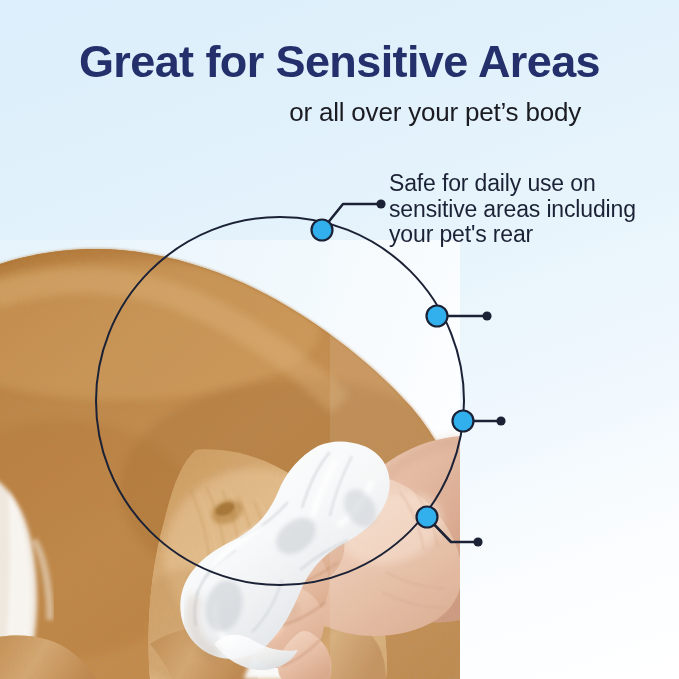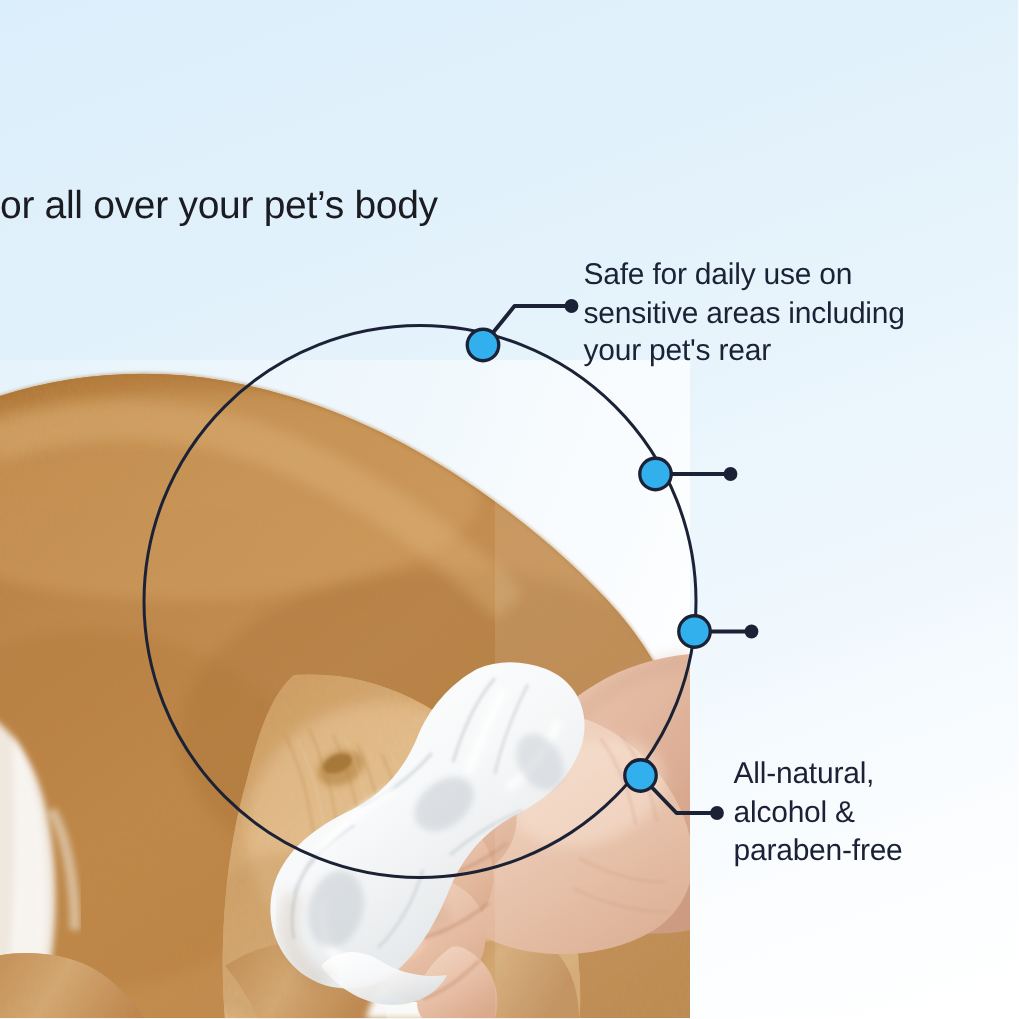--- a/index.html
+++ b/index.html
@@ -28,28 +28,27 @@
     line-height: 52px;
     font-weight: bold;
     letter-spacing: -0.6px;
     white-space: nowrap;
   }
   .subheadline {
     position: absolute;
     left: 0;
     top: 96px;
     width: 581px;
-    text-align: left;
+    text-align: right;
     color: #1b1b22;
     font-size: 26px;
     line-height: 32px;
     font-weight: normal;
     letter-spacing: -0.2px;
     white-space: nowrap;
-    margin-top: 24px;
   }
 
   
   .photo-wrap {
     position: absolute;
     left: 0;
     top: 240px;
     width: 460px;
     height: 439px;
     overflow: hidden;
@@ -63,35 +62,36 @@
     top: 0;
     width: 679px;
     height: 679px;
     pointer-events: none;
   }
 
   
   .callout {
     position: absolute;
     color: #1c2236;
-    font-size: 20px;
+    font-size: 23px;
     line-height: 25.5px;
     letter-spacing: -0.15px;
     white-space: pre-line;
   }
   #callout-text-1 { left: 389px; top: 171px; }
   #callout-text-2 { left: 498px; top: 291px; }
   #callout-text-3 { left: 512px; top: 396px; }
   #callout-text-4 { left: 489px; top: 504px; }
 </style>
 </head>
 <body>
 
 <div id="infographic">
 
+  <div class="headline">Great for Sensitive Areas</div>
   <div class="subheadline">or all over your pet’s body</div>
 
   <div class="photo-wrap">
     <svg width="460" height="439" viewBox="0 0 460 439" xmlns="http://www.w3.org/2000/svg">
       <defs>
         <linearGradient id="bgFade" x1="0" y1="0" x2="1" y2="0.4">
           <stop offset="0" stop-color="#e6f3fb"></stop>
           <stop offset="0.6" stop-color="#f2f9fd"></stop>
           <stop offset="1" stop-color="#fdfeff"></stop>
         </linearGradient>
@@ -374,17 +374,14 @@
       <circle cx="427" cy="517" r="10.5" fill="#31b0ed" stroke="#1c2236" stroke-width="2.2"></circle>
     </g>
   </svg>
 
   <div class="callout" id="callout-text-1">Safe for daily use on
 sensitive areas including
 your pet's rear</div>
 
 
 
-  <div class="callout" id="callout-text-4">All-natural,
-alcohol &amp;
-paraben-free</div>
 
 </div>
 
 </body></html>

